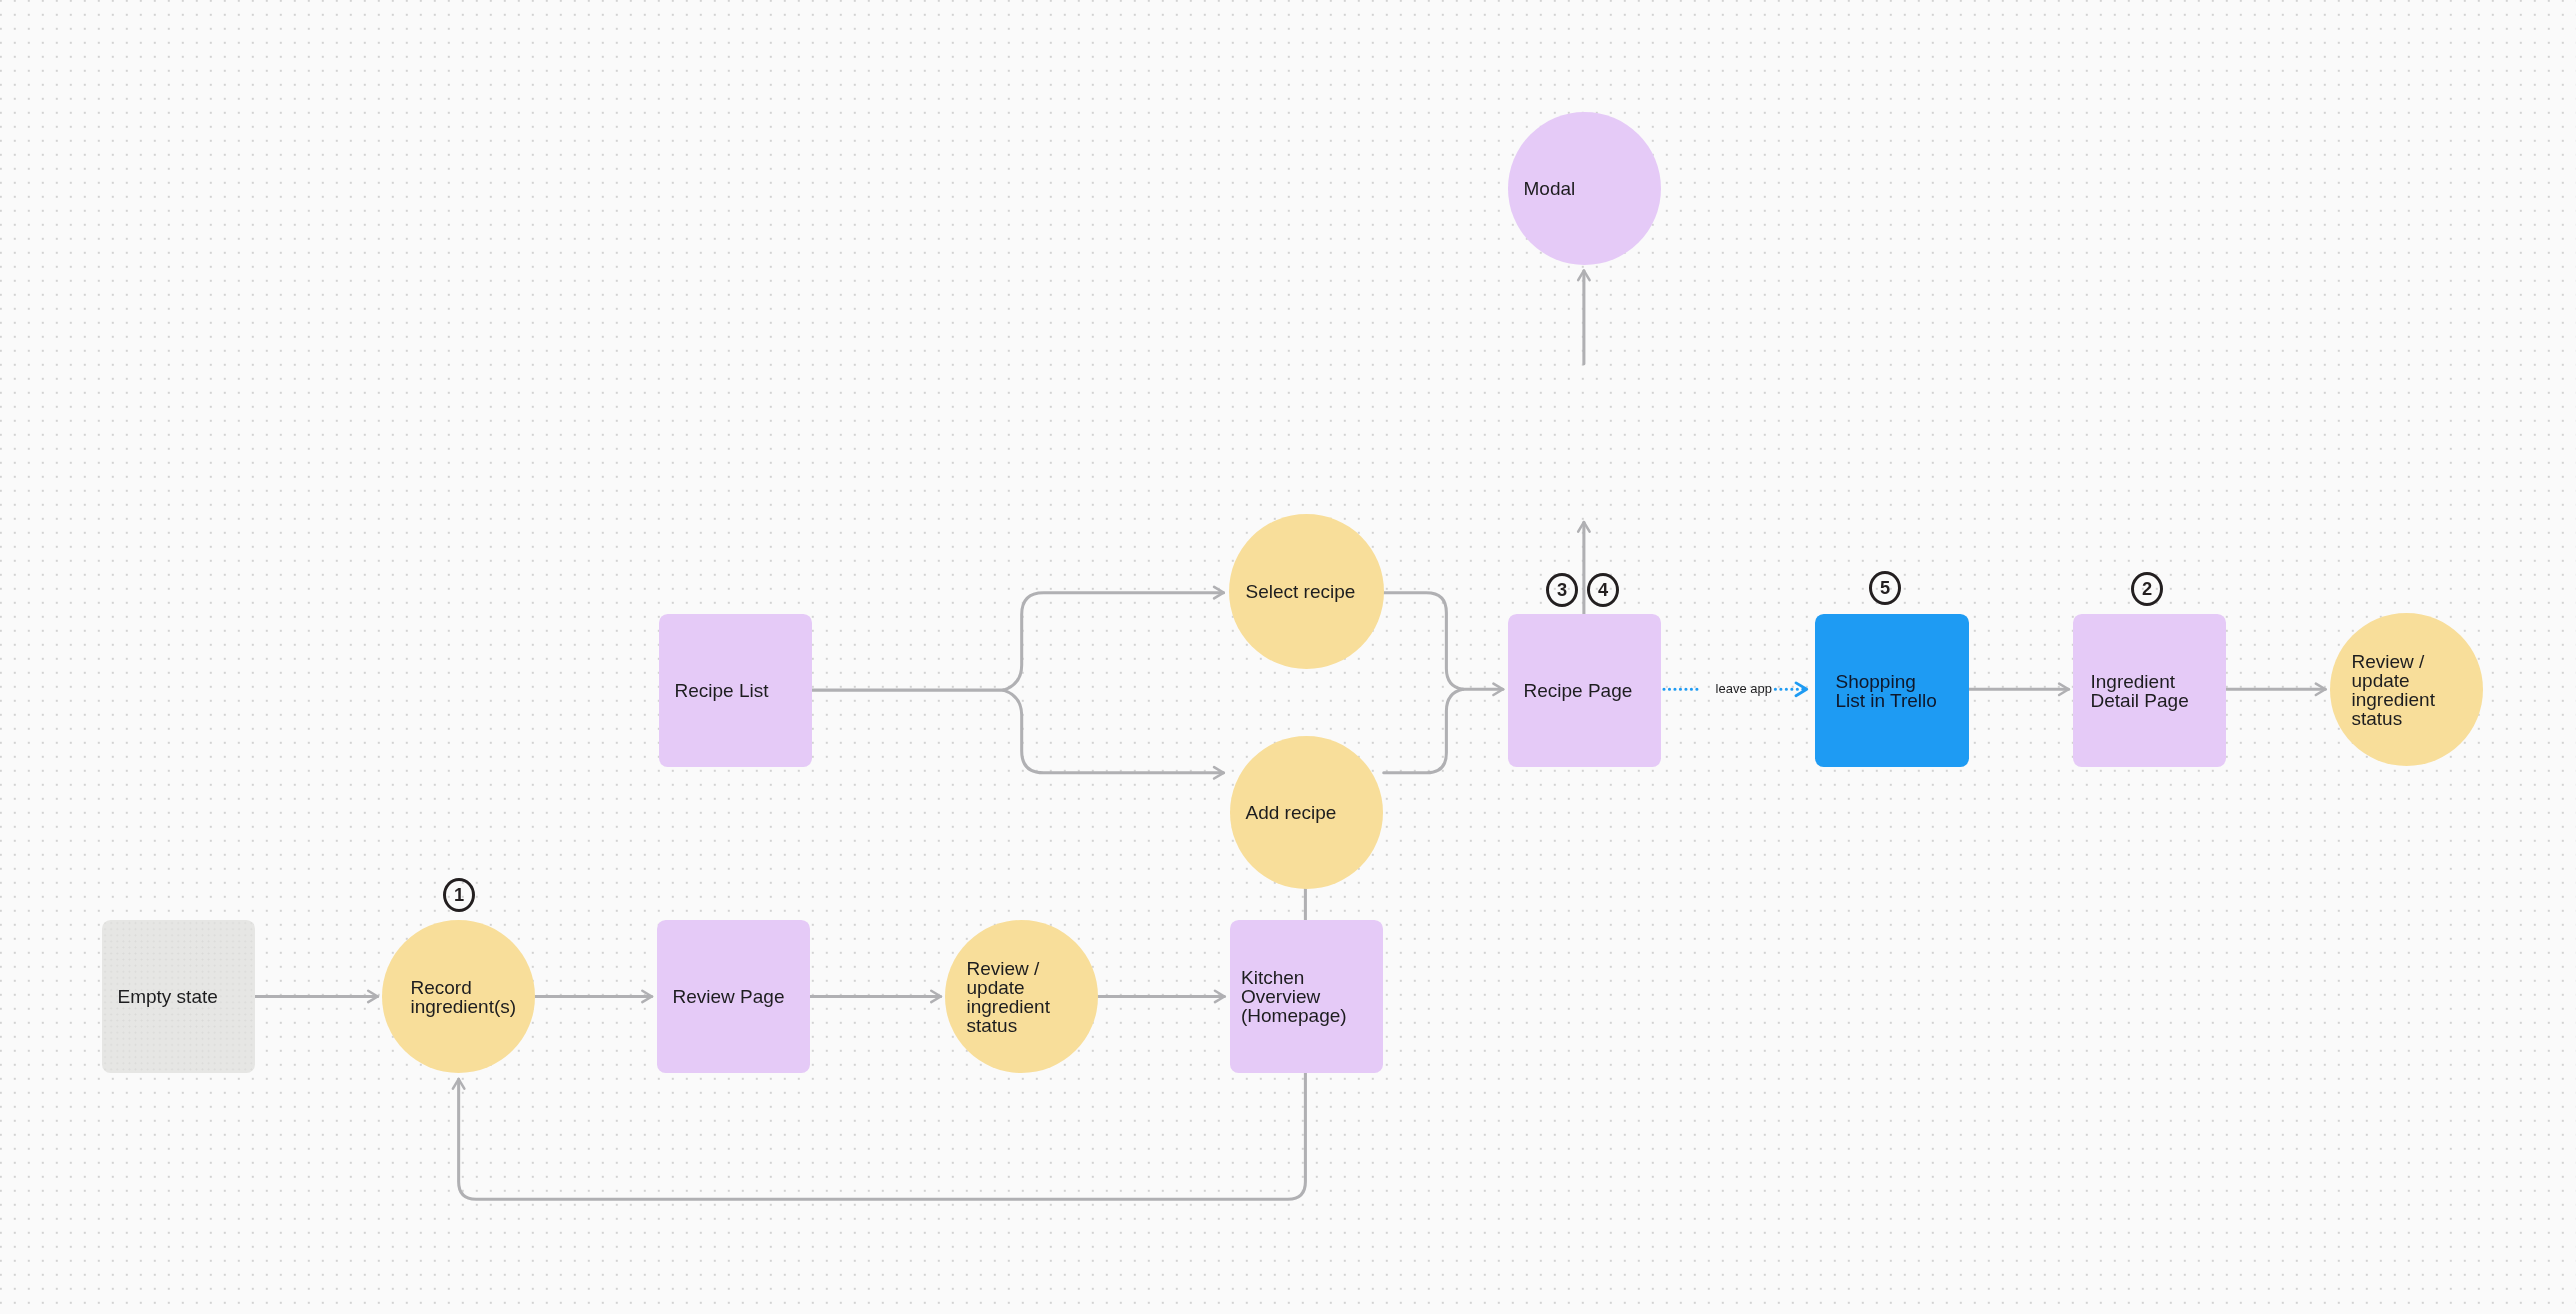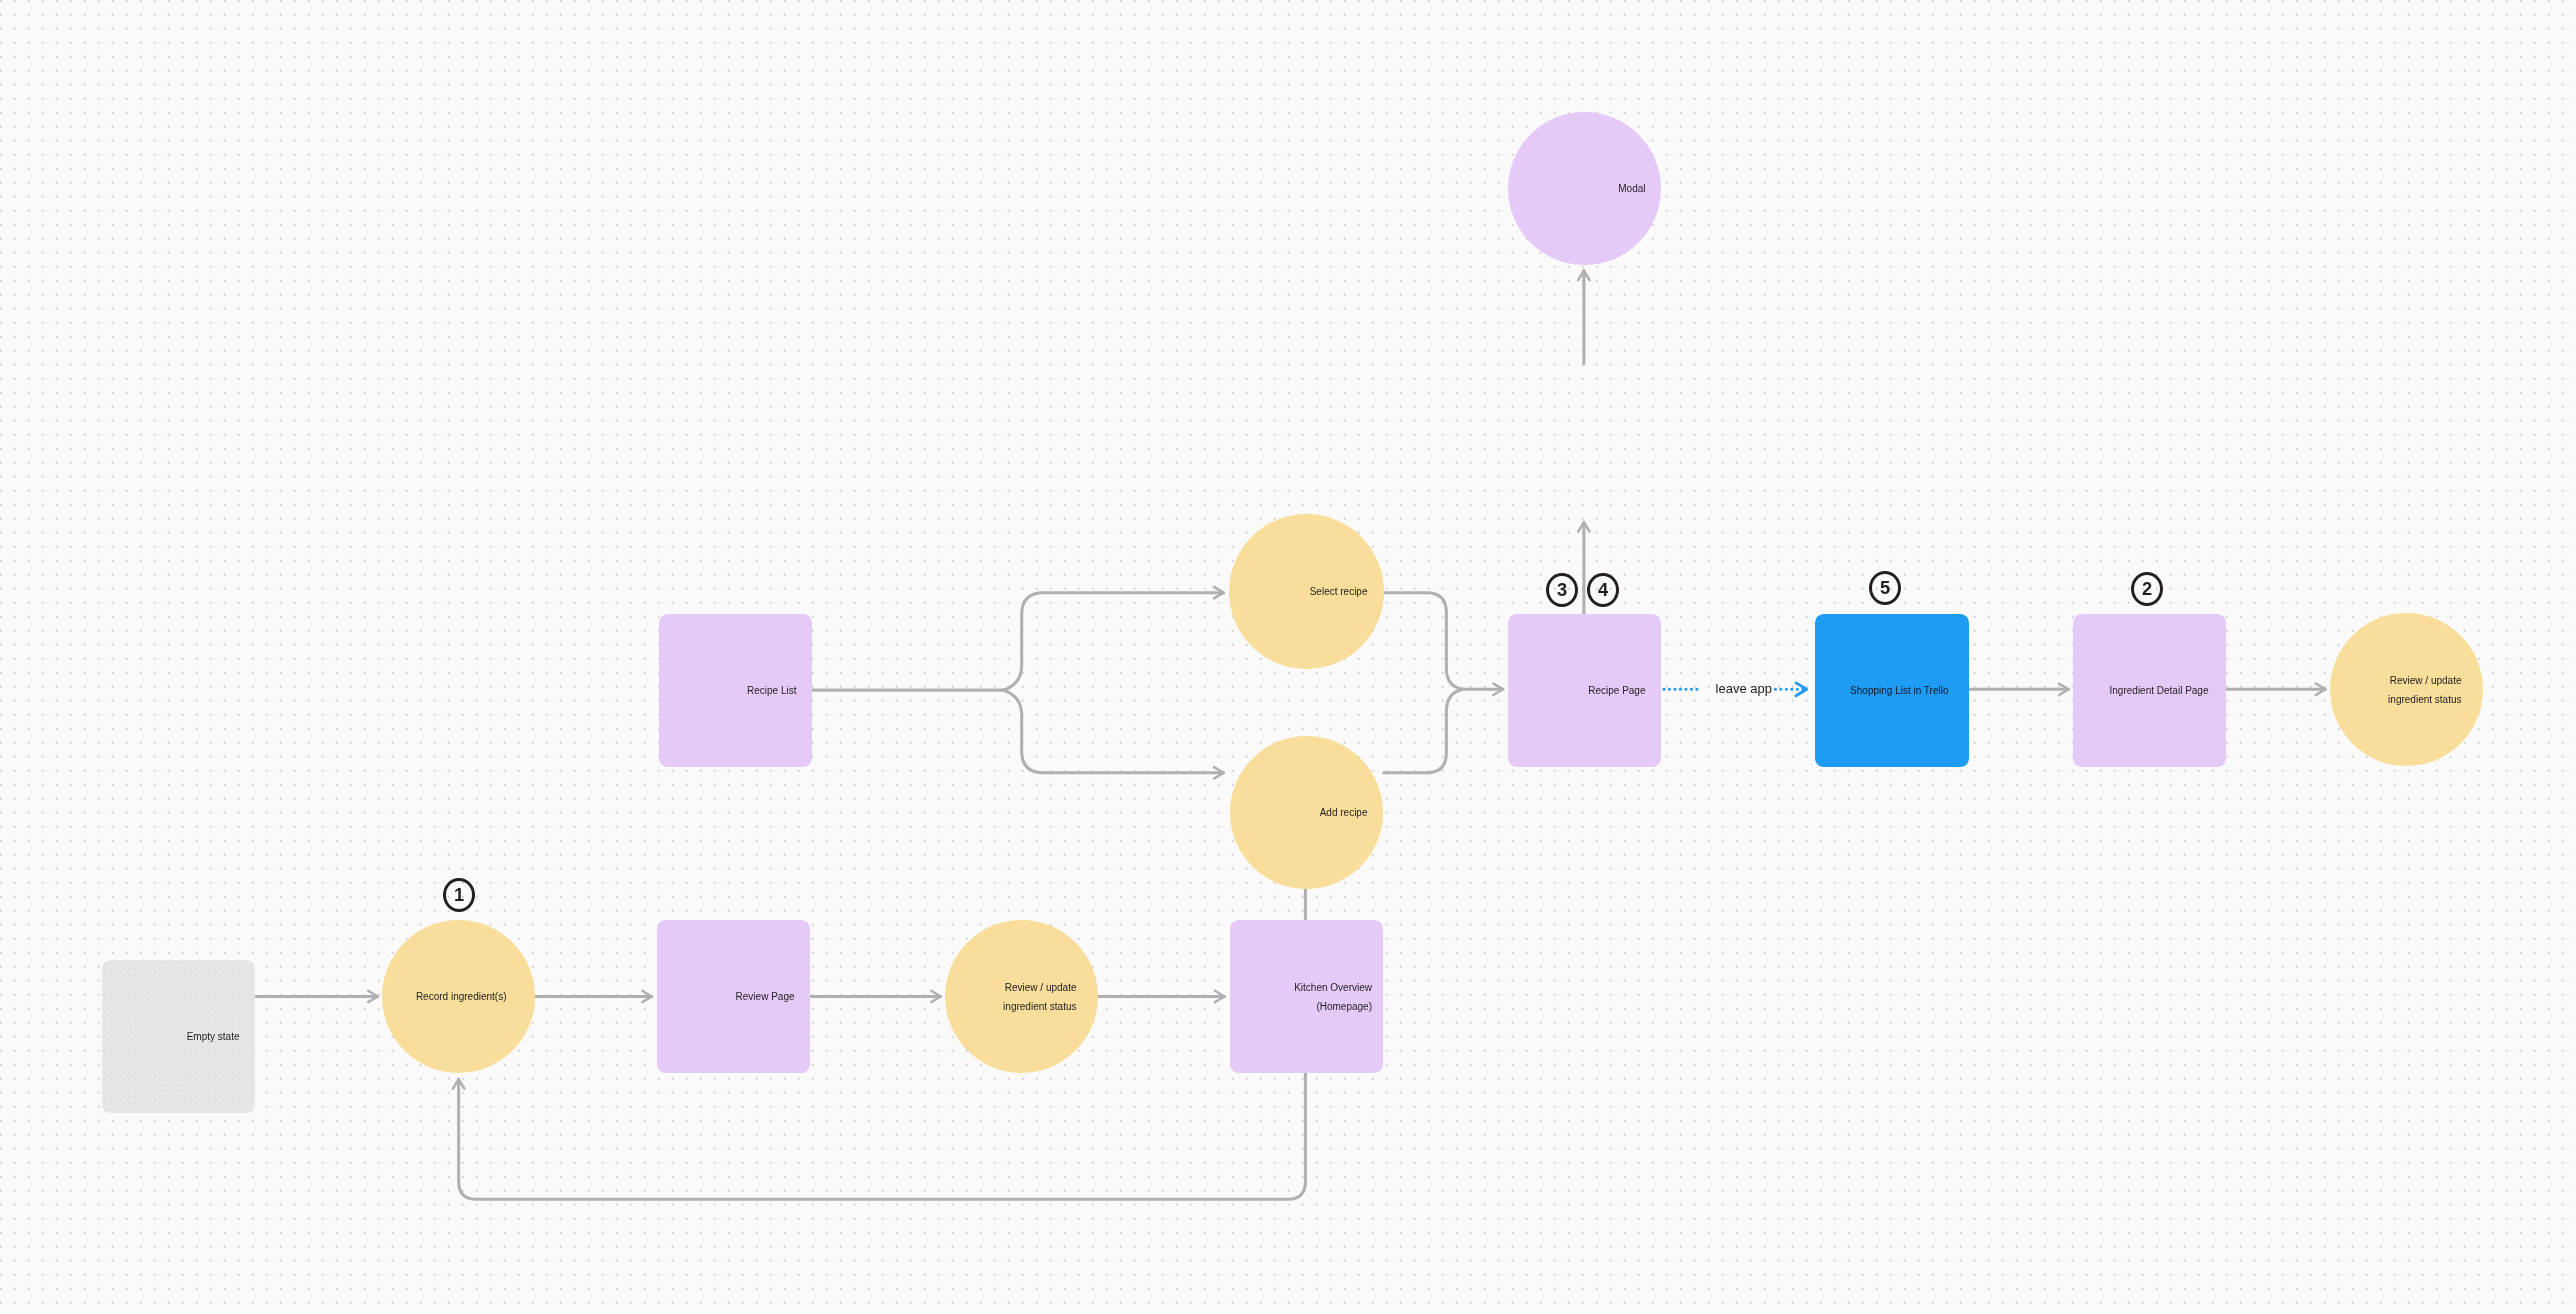--- a/index.html
+++ b/index.html
@@ -12,34 +12,33 @@
     position:relative;width:2576px;height:1315px;
     background-color:#FAFAFA;
     background-image:radial-gradient(circle, #D2D2D2 1px, transparent 1.3px);
     background-size:14px 14px;
     background-position:7.8px 7.8px;
   }
   .wires{position:absolute;left:0;top:0;width:2576px;height:1315px;pointer-events:none;}
   .node{
     position:absolute;width:153px;height:153px;
     display:flex;align-items:center;justify-content:center;
-    text-align:right;color:#1D1D1F;
-    font-size:10px;line-height:19px;
+    text-align:left;color:#1D1D1F;
+    font-size:19px;line-height:19px;
   }
   .node .lbl{display:block;width:122px;}
   .rect{border-radius:8.7px;}
   .circle{border-radius:50%;}
   .purple{background:#E5CAF7;}
   .yellow{background:#F8DE9A;}
   .blue{background:#1E9BF3;color:#0f172a;}
   .grayn{
     background-color:#E6E6E4;
     background-image:radial-gradient(circle, #DADAD8 0.8px, transparent 1px);
     background-size:6.1px 6.1px;
-    margin-top:40px;
   }
   .badge{
     position:absolute;width:26px;height:28px;
     border:3px solid #231F20;border-radius:50%;
     display:flex;align-items:center;justify-content:center;
     background:transparent;color:#231F20;
     font-size:18.3px;font-weight:bold;line-height:1;
   }
   .edge-label{
     position:absolute;color:#1D1D1F;font-size:13px;

